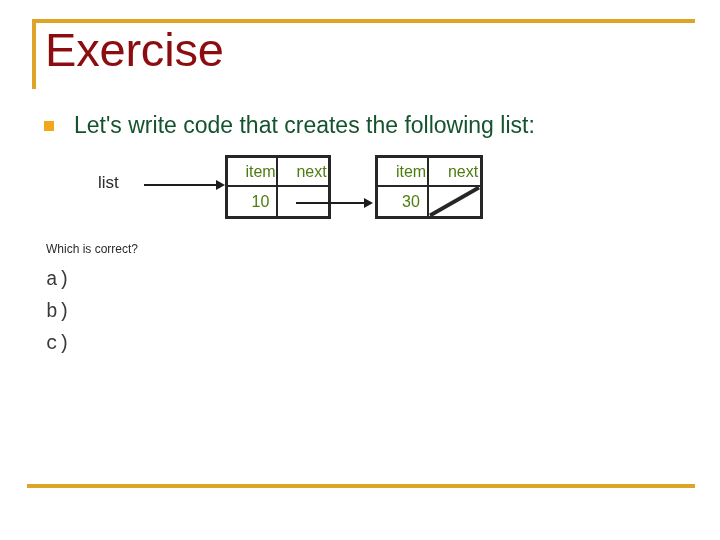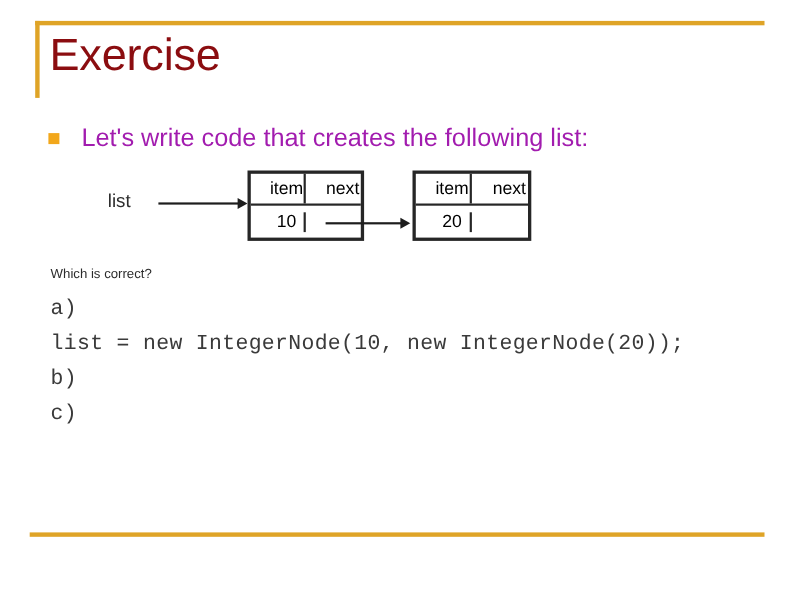--- a/index.html
+++ b/index.html
@@ -40,21 +40,21 @@
     width: 668px;
     height: 4px;
     background: #dfa427;
   }
 
   
   .title {
     position: absolute;
     left: 45px;
     top: 26px;
-    font-size: 41px;
+    font-size: 47px;
     line-height: 48px;
     color: #8b0d10;
     letter-spacing: -0.2px;
     white-space: nowrap;
   }
 
   
   .bullet-row {
     position: absolute;
     left: 44px;
@@ -69,21 +69,21 @@
     width: 10px;
     height: 10px;
     background: #f2a71b;
   }
   .bullet-text {
     position: absolute;
     left: 30px;
     top: 0px;
     font-size: 23px;
     line-height: 30px;
-    color: #a21caf;
+    color: #14532d;
     white-space: nowrap;
   }
 
   
   .diagram {
     position: absolute;
     left: 0;
     top: 0;
     width: 684px;
     height: 540px;
@@ -109,29 +109,29 @@
 
   .node-row {
     position: absolute;
     left: 0;
     width: 100%;
     height: 50%;
     display: flex;
     box-sizing: border-box;
   }
   .node-row.head { top: 0; border-bottom: 2px solid #262626; }
-  .node-row.body { top: 50%; align-items: center; }
+  .node-row.body { top: 50%; }
 
   .cell {
     flex: 1 1 50%;
     display: flex;
     align-items: center;
     justify-content: center;
     font-size: 16px;
-    color: #000000;
+    color: #4d7c0f;
     position: relative;
     box-sizing: border-box;
     padding-left: 17px;
   }
   .cell.left { border-right: 2px solid #262626; }
 
   .null-slash {
     position: absolute;
     left: 0;
     top: 0;
@@ -217,30 +217,29 @@
 
   <div class="arrow-line arrow2-line"></div>
   <div class="arrow-head arrow2-head"></div>
 
   <div class="node node-b">
     <div class="node-row head">
       <div class="cell left">item</div>
       <div class="cell">next</div>
     </div>
     <div class="node-row body">
-      <div class="cell left">20</div>
+      <div class="cell left">30</div>
       <div class="cell">
         <svg class="null-slash" viewBox="0 0 100 100" preserveAspectRatio="none">
           <line x1="2" y1="98" x2="98" y2="2" stroke="#262626" stroke-width="4" vector-effect="non-scaling-stroke"></line>
         </svg>
       </div>
     </div>
   </div>
 </div>
 
 <div class="question">Which is correct?</div>
 
 <div class="code-block">
   <div class="code-line">a)</div>
-  <div class="code-line">list = new IntegerNode(10, new IntegerNode(20));</div>
   <div class="code-line">b)</div>
   <div class="code-line">c)</div>
 </div>
 
 </body></html>

